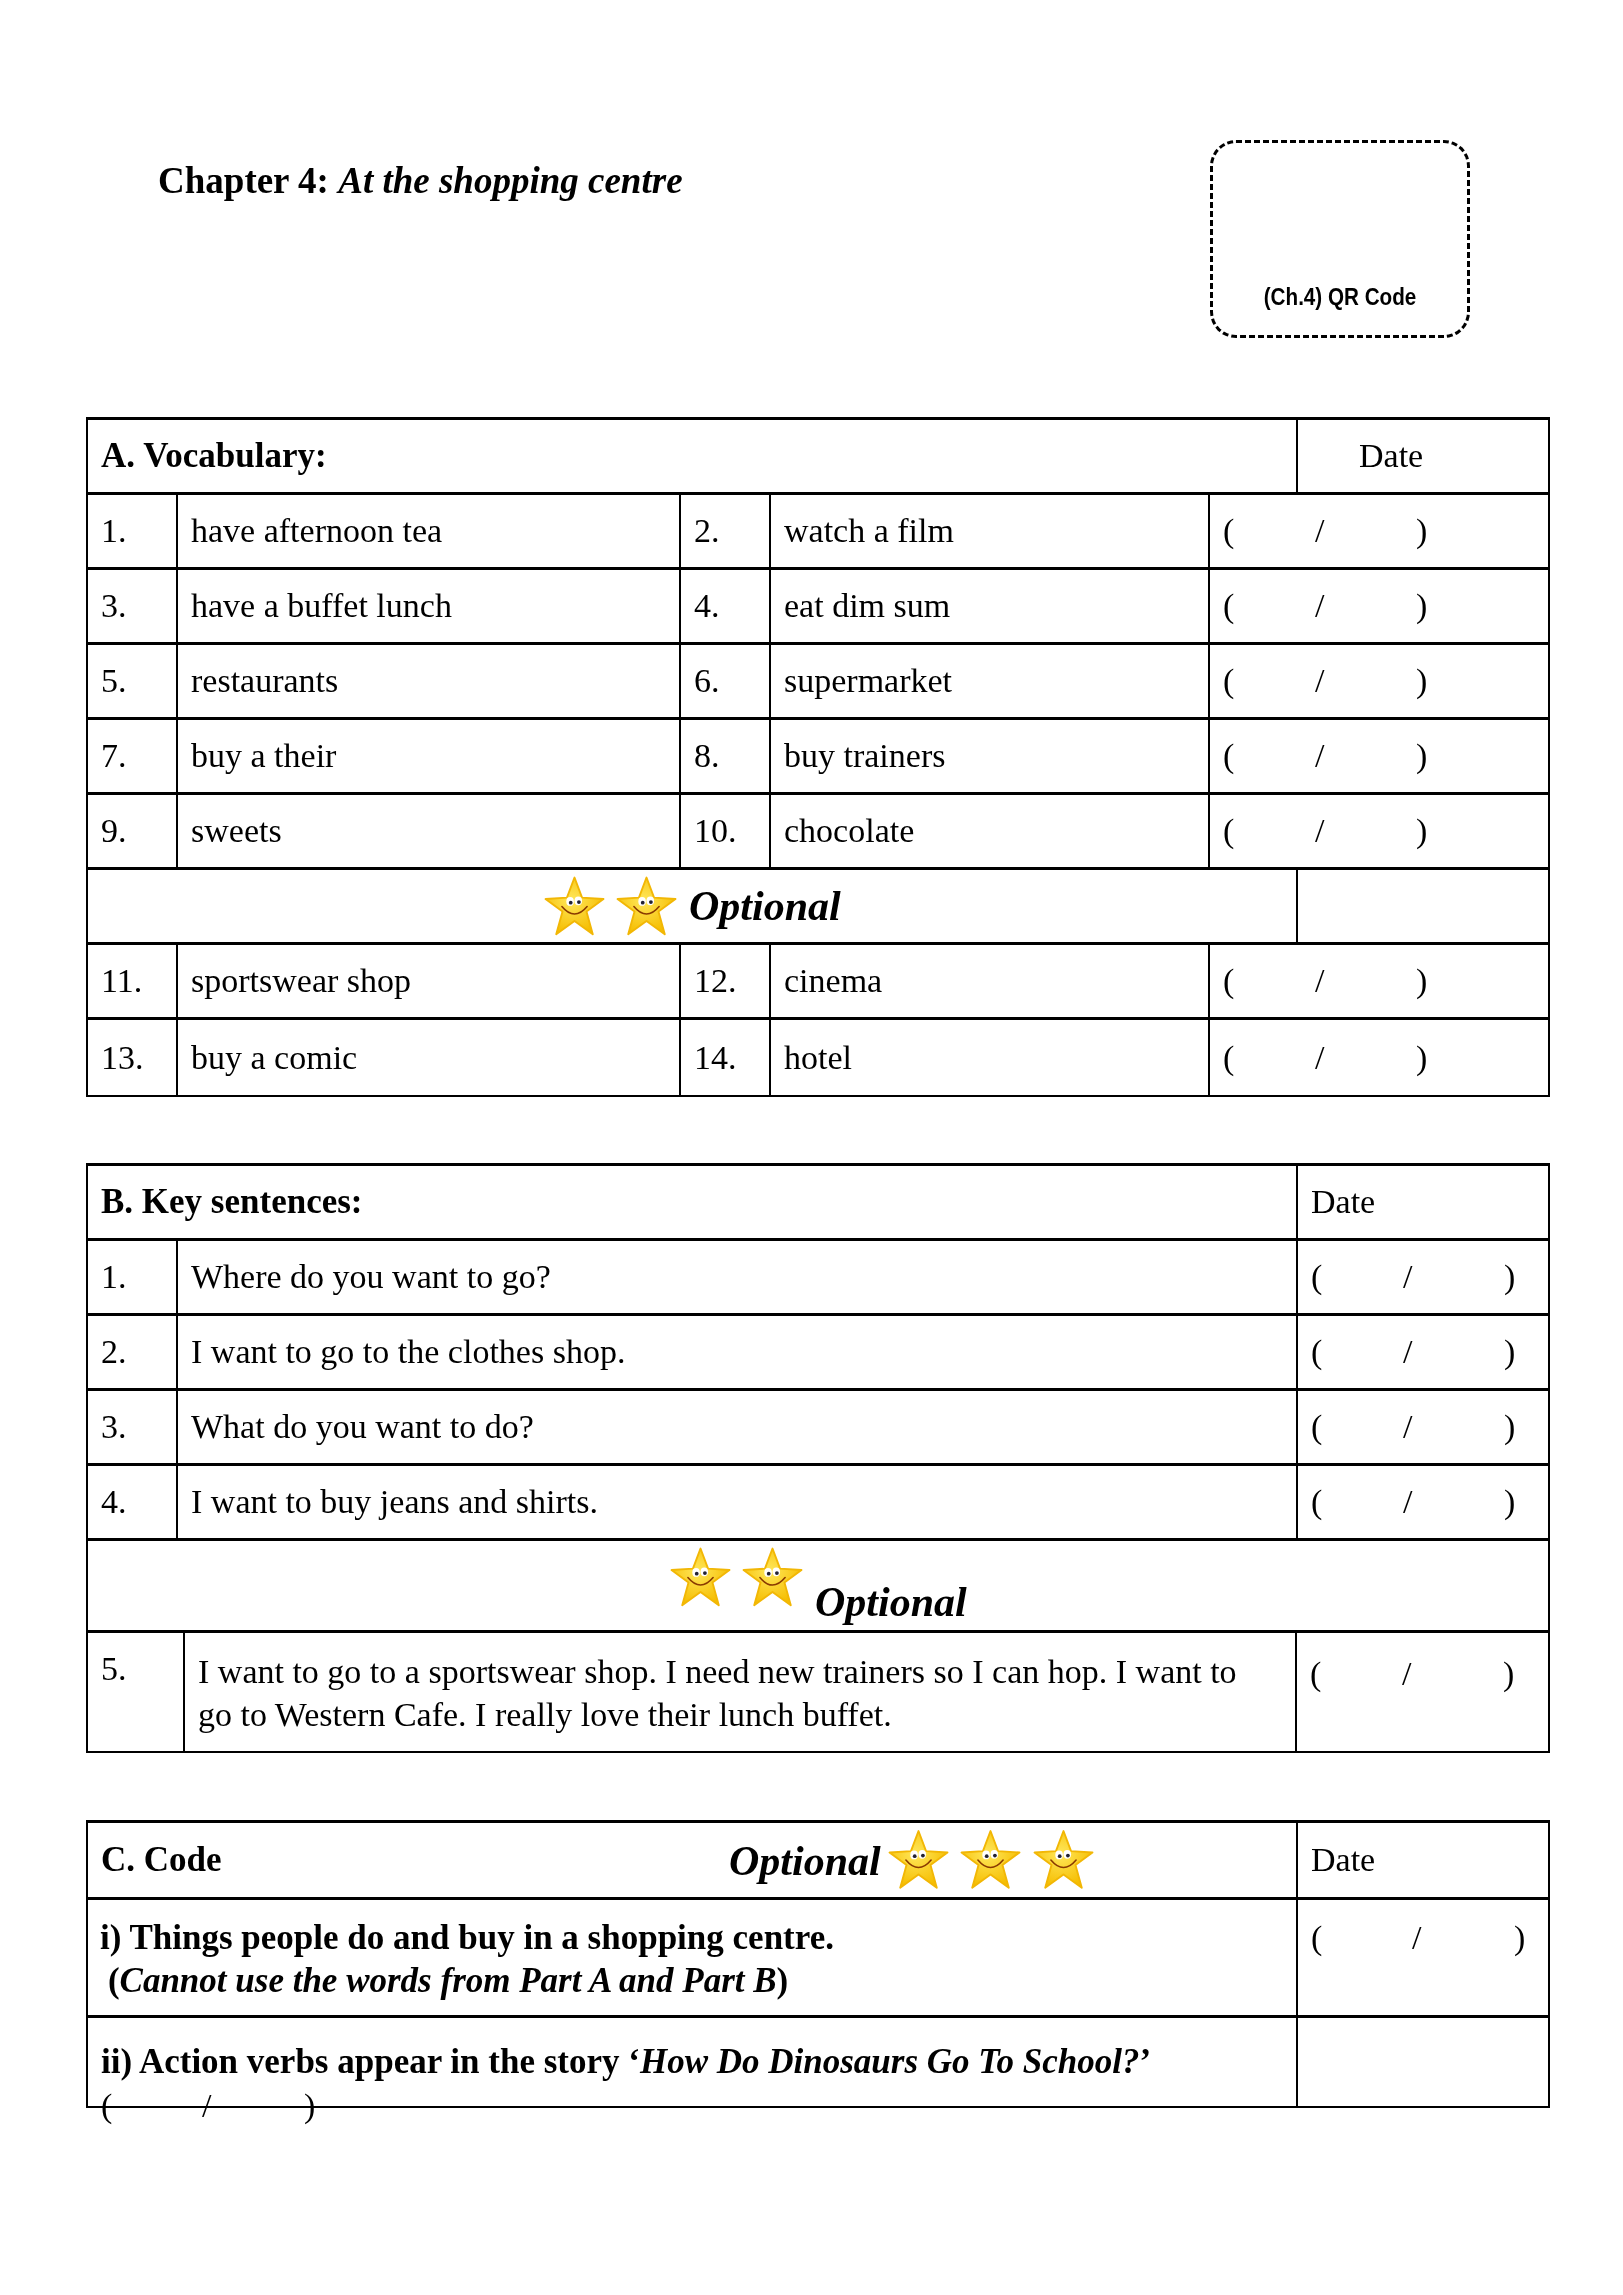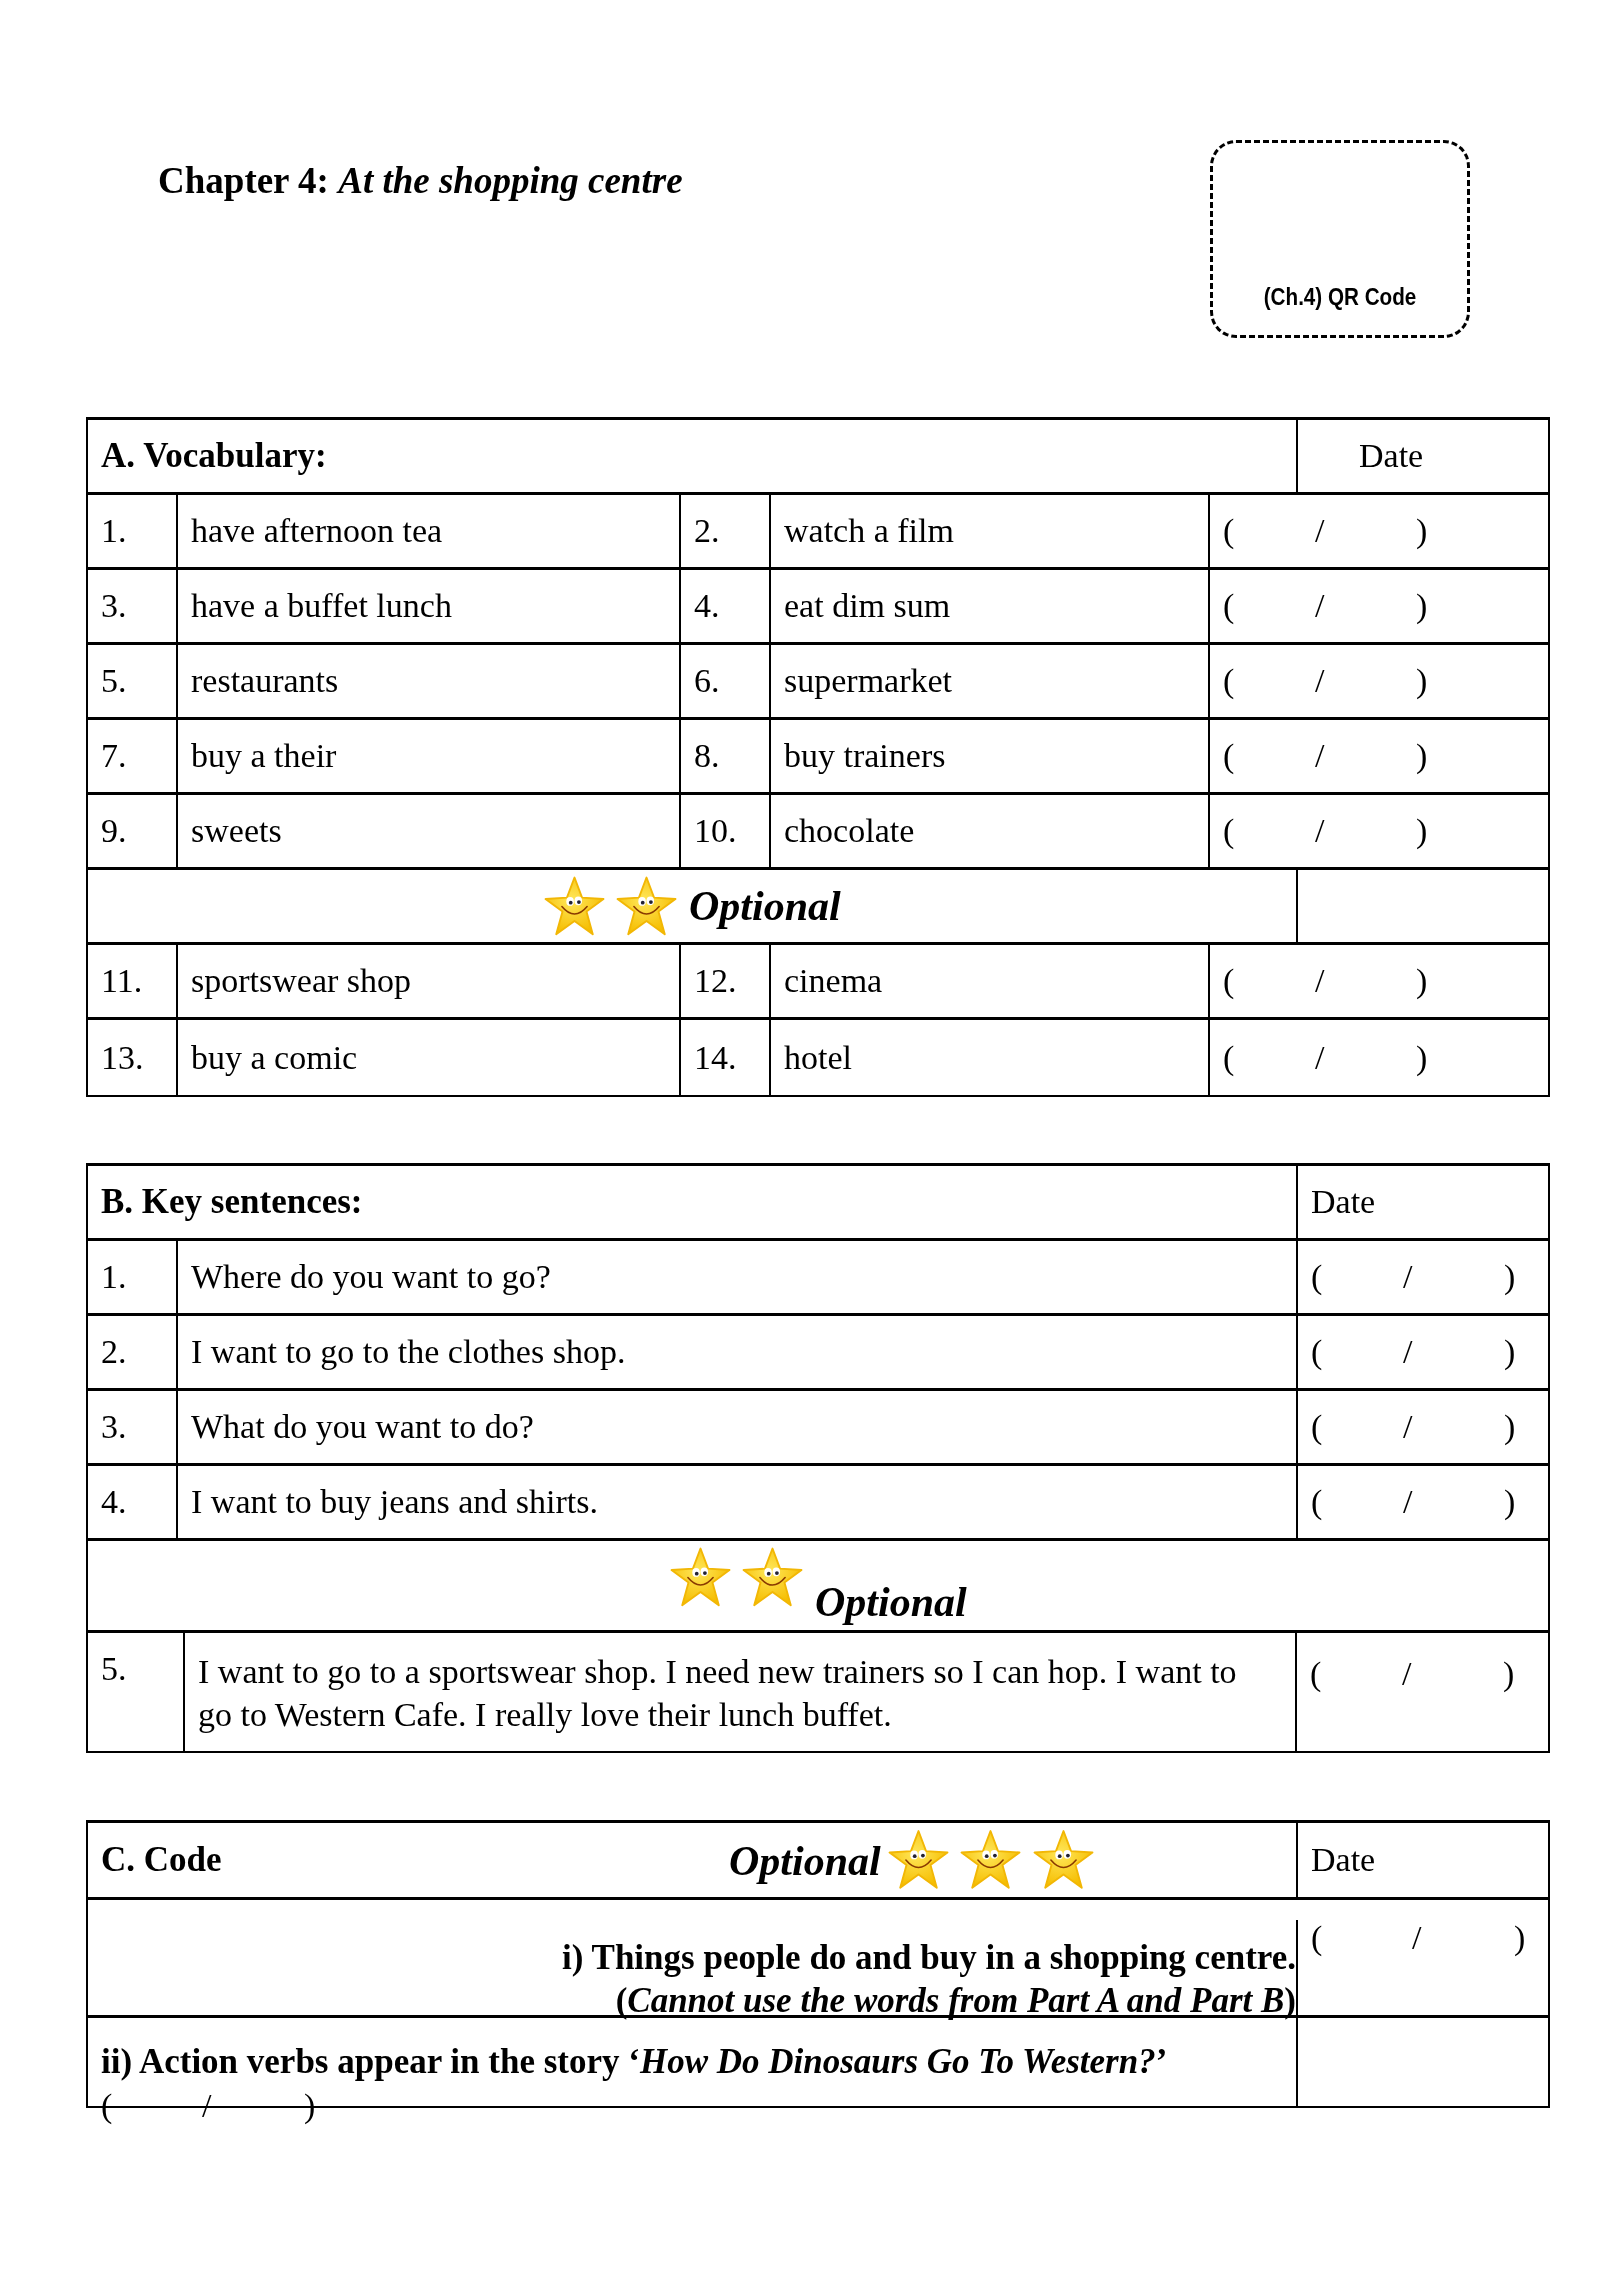--- a/index.html
+++ b/index.html
@@ -364,36 +364,36 @@
       <circle cx="57" cy="43" r="3" fill="#223"></circle>
       <path d="M30 50 Q50 74 70 50" fill="none" stroke="#8a3a00" stroke-width="2.5" stroke-linecap="round"></path>
     </svg>
   </span>
 </span>
       </span>
     </div>
     <div class="cell a-date">Date</div>
   </div>
   <div class="row" style="height:118px;">
-    <div class="cell c-txt bold" style="flex-direction:column; align-items:flex-end; justify-content:flex-start; padding-left:12px; padding-top:15.7px; line-height:43px; font-size:35px;margin-top:20px;">
+    <div class="cell c-txt bold" style="flex-direction:column; align-items:flex-start; justify-content:flex-start; padding-left:12px; padding-top:15.7px; line-height:43px; font-size:35px;">
       <div>i) Things people do and buy in a shopping centre.</div>
       <div style="padding-left:7.9px;"><span>(</span><span class="italic">Cannot use the words from Part A and Part B</span><span>)</span></div>
     </div>
     <div class="cell a-date" style="align-items:flex-start;">
       <div class="date-blank">
         <span class="lp" style="top:38px;">(</span>
         <span class="sl" style="top:38px; left:101px;">/</span>
         <span class="rp" style="top:38px; left:203px;">)</span>
       </div>
     </div>
   </div>
   <div class="row" style="height:88px;flex-direction:column;">
     <div class="cell c-txt bold" style="font-size:35px;">
       <span>ii) Action verbs appear in the story ‘</span>
-        <span class="italic">How Do Dinosaurs Go To Western?</span>
+        <span class="italic">How Do Dinosaurs Go To School?</span>
         <span>’</span>
     </div>
     <div class="cell a-date">
       <div class="date-blank">
         <span class="lp">(</span>
         <span class="sl" style="left:101px;">/</span>
         <span class="rp" style="left:203px;">)</span>
       </div>
     </div>
   </div>

